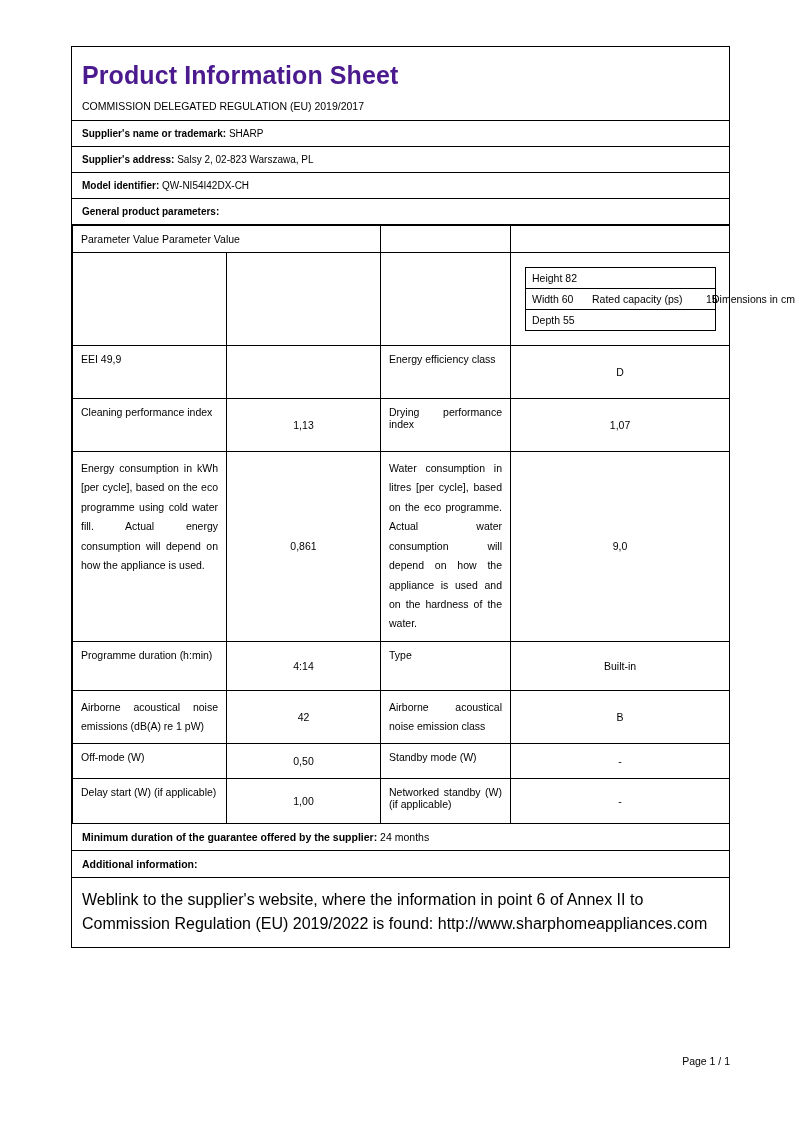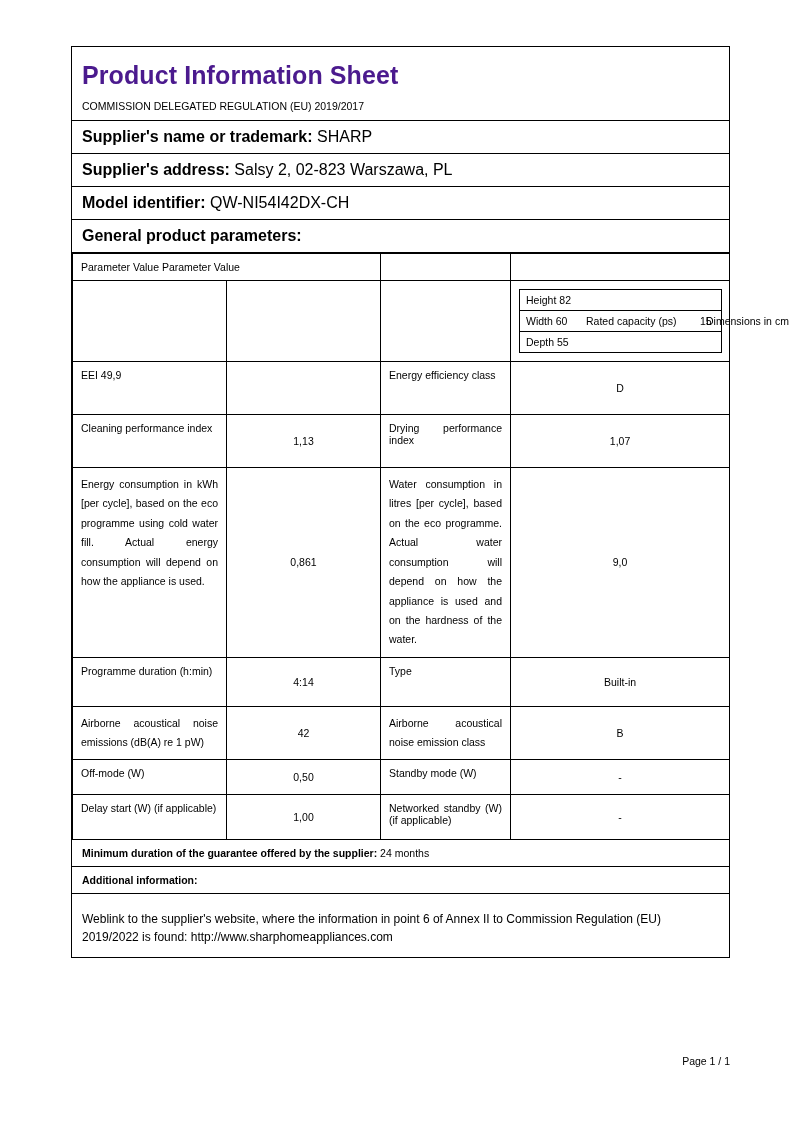--- a/index.html
+++ b/index.html
@@ -40,21 +40,21 @@
     color: #4b1a8e;
     letter-spacing: 0.1px;
   }
   .regulation {
     font-size: 10.5px;
     color: #000;
   }
   .row-line {
     padding: 7px 10px;
     border-bottom: 1px solid #000;
-    font-size: 16px;
+    font-size: 10px;
   }
   .row-line b { font-weight: bold; }
 
   table.params {
     border-collapse: collapse;
     width: 100%;
     table-layout: fixed;
     font-size: 10.5px;
   }
   table.params td {
@@ -87,23 +87,23 @@
   }
   .dim-row:last-child { border-bottom: 1px solid #000; }
 
   .footer-line {
     padding: 7px 10px;
     border-top: 1px solid #000;
     font-size: 10.5px;
   }
   .footer-line.no-top { border-top: none; }
   .weblink {
-    padding: 16px 10px 10px 10px;
+    padding: 10px 10px 10px 10px;
     border-top: 1px solid #000;
-    font-size: 12px;
+    font-size: 16px;
     line-height: 1.55;
   }
   .pagenum {
     position: absolute;
     right: 72px;
     top: 1055px;
     font-size: 10.5px;
   }
   .overflow-text {
     position: absolute;
@@ -153,21 +153,21 @@
         <tr>
           <td colspan="2" class="nob-left">Parameter Value Parameter Value</td>
           <td class="blank"></td>
           <td class="blank" style="border-right:none;"></td>
         </tr>
 
         <tr>
           <td class="blank"></td>
           <td class="blank"></td>
           <td class="blank"></td>
-          <td style="padding:8px; border:none; position:relative;">
+          <td style="padding:14px; border:none; position:relative;">
             <div class="dims-wrap">
               <div class="dim-row">
                 <span>Height</span>
                 <span>82</span>
               </div>
               <div class="dim-row" style="position:relative;">
                 <span>Width</span>
                 <span>60</span><span class="overflow-text" style="left:66px; top:4px;">Rated capacity (ps)</span><span class="overflow-text" style="left:168px; top:4px;margin-left:12px;">15</span><span class="overflow-text" style="left:186px; top:4px;">Dimensions in cm</span>
               </div>
               <div class="dim-row">

